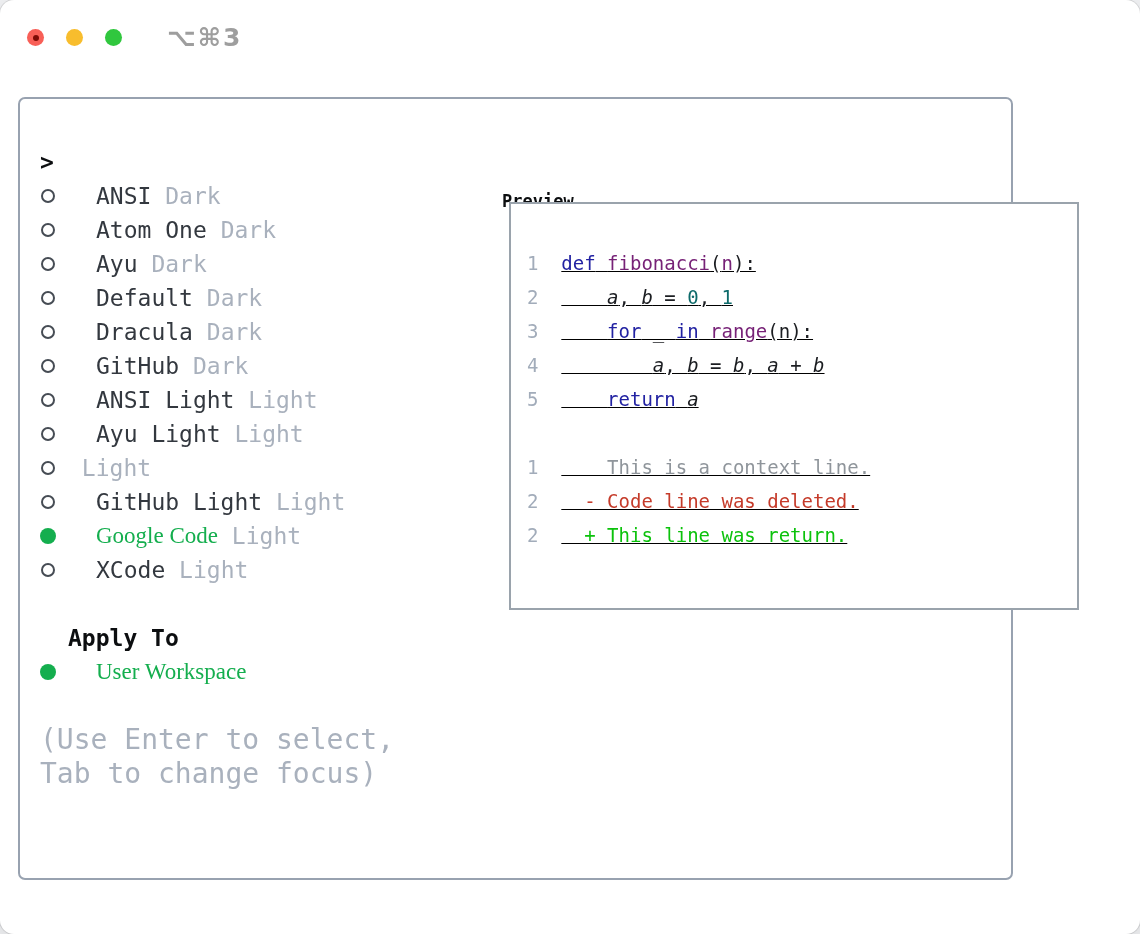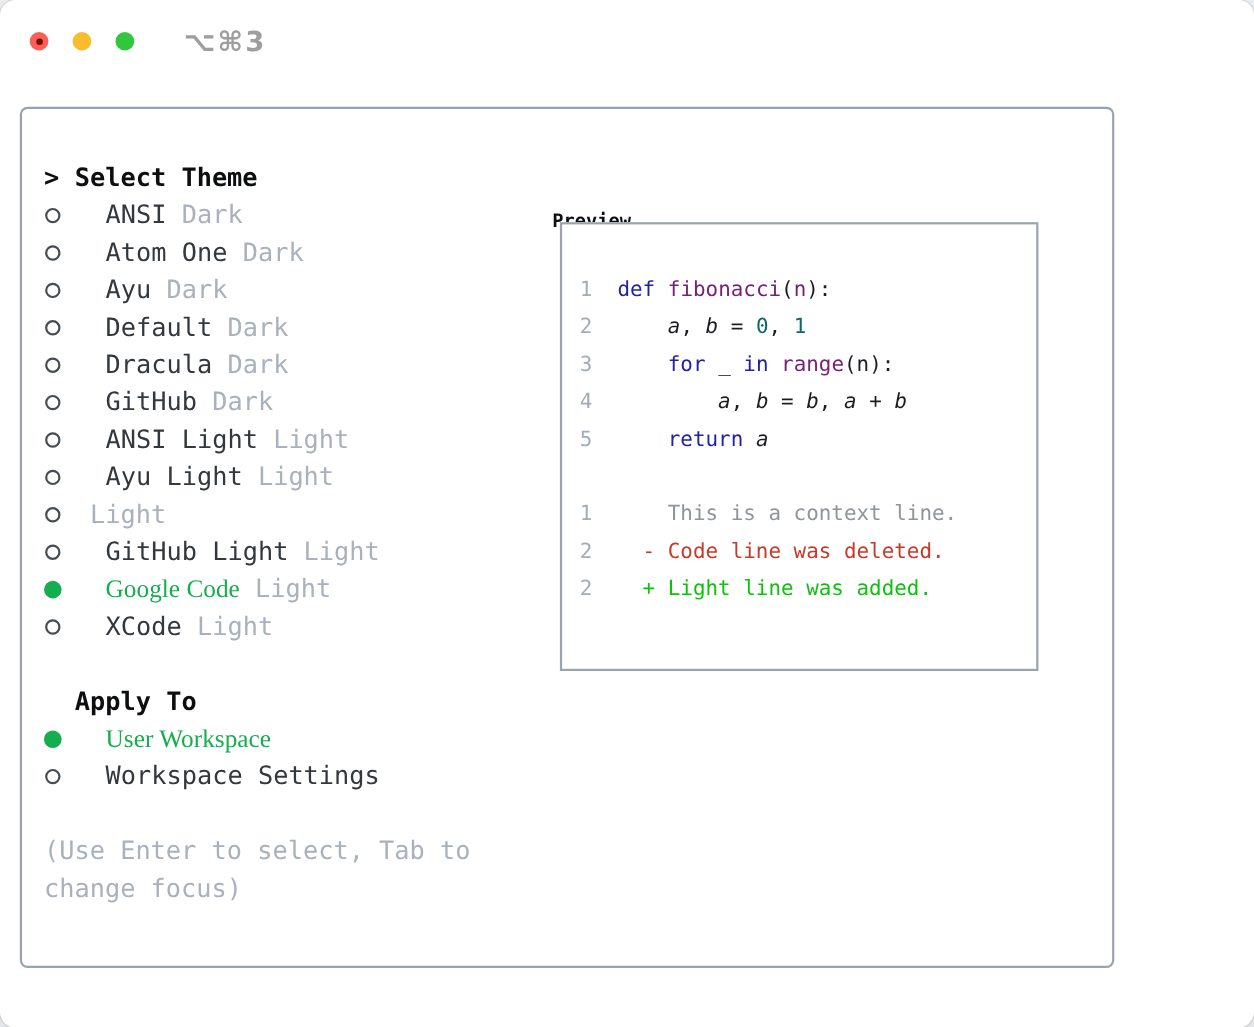--- a/index.html
+++ b/index.html
@@ -30,24 +30,24 @@
   .row{height:34px;display:flex;align-items:center;white-space:pre;}
   .row .marker{display:inline-flex;width:28px;justify-content:flex-start;align-items:center;flex:none;}
   .cursor{font-weight:700;color:var(--header-black);}
   .radio{width:14px;height:14px;border:2px solid #464c54;border-radius:50%;margin-left:1px;}
   .radio.on{width:16px;height:16px;border:none;background:var(--accent-green);margin-left:0;}
   .hdr{font-weight:700;color:var(--header-black);}
   .name{color:var(--text-dark);margin-left:28px;}
   .sel .name{color:var(--accent-green);font-family:Liberation Serif, serif;}
   .tag{color:var(--muted);margin-left:1ch;}
   .spacer{height:34px;}
-  .hint{margin-top:0;width:420px;color:var(--muted);font-size:23px;line-height:34px;white-space:normal;}
+  .hint{margin-top:0;width:420px;color:var(--muted);font-size:28px;line-height:34px;white-space:normal;}
   
   .preview-label{position:absolute;left:482px;top:53px;font-size:17px;font-weight:700;color:var(--header-black);margin-top:39px;}
-  .preview-box{position:absolute;left:489px;top:103px;width:435px;height:408px;border:2px solid var(--preview-border);background:#fff;}
+  .preview-box{position:absolute;left:489px;top:103px;width:570px;height:408px;border:2px solid var(--preview-border);background:#fff;text-decoration:underline;}
   .code{padding:42px 0 0 16px;font-size:19px;line-height:34px;color:var(--code-text);}
   .cl{white-space:pre;min-height:34px;}
   .ln{display:inline-block;width:3ch;color:var(--line-number);}
   .tk-kw{color:var(--keyword-blue);}
   .tk-fn{color:var(--function-purple);}
   .tk-num{color:var(--number-teal);}
   .tk-var{color:var(--code-text);font-style:italic;}
   .tk-pl{color:var(--code-text);}
   .tk-ctx{color:var(--context-gray);text-align:center;}
   .tk-del{color:var(--diff-deleted-red);}
@@ -65,21 +65,20 @@
     <div class="traffic yellow"></div>
     <div class="traffic green"></div>
     <span class="win-title">⌥⌘3</span>
   </div>
 
   <div class="panel">
 
     <div class="left-col">
       <div class="row">
         <span class="marker cursor">&gt;</span>
-        <span class="hdr">Select Theme</span>
       </div>
 
       <div id="theme-list">
           <div class="row"><span class="marker"><span class="radio"></span></span><span class="name">ANSI</span><span class="tag">Dark</span></div>
           <div class="row"><span class="marker"><span class="radio"></span></span><span class="name">Atom One</span><span class="tag">Dark</span></div>
           <div class="row"><span class="marker"><span class="radio"></span></span><span class="name">Ayu</span><span class="tag">Dark</span></div>
           <div class="row"><span class="marker"><span class="radio"></span></span><span class="name">Default</span><span class="tag">Dark</span></div>
           <div class="row"><span class="marker"><span class="radio"></span></span><span class="name">Dracula</span><span class="tag">Dark</span></div>
           <div class="row"><span class="marker"><span class="radio"></span></span><span class="name">GitHub</span><span class="tag">Dark</span></div>
           <div class="row"><span class="marker"><span class="radio"></span></span><span class="name">ANSI Light</span><span class="tag">Light</span></div>
@@ -92,38 +91,37 @@
 
       <div class="spacer"></div>
 
       <div class="row">
         <span class="marker"></span>
         <span class="hdr">Apply To</span>
       </div>
 
       <div id="apply-list">
           <div class="row sel"><span class="marker"><span class="radio on"></span></span><span class="name">User Workspace</span></div>
-          <div class="row"><span class="marker"><span class="radio"></span></span><span class="name">Workspace Settings</span></div>
         </div>
 
       <div class="spacer"></div>
 
       <div class="hint">(Use Enter to select, Tab to change focus)</div>
     </div>
 
     <div class="preview-label">Preview</div>
 
     <div class="preview-box">
       <div class="code" id="code-block">
           <div class="cl"><span class="ln">1</span><span class="tk-kw">def</span><span class="tk-pl"> </span><span class="tk-fn">fibonacci</span><span class="tk-pl">(</span><span class="tk-fn">n</span><span class="tk-pl">):</span></div>
           <div class="cl"><span class="ln">2</span><span class="tk-pl">    </span><span class="tk-var">a</span><span class="tk-pl">, </span><span class="tk-var">b</span><span class="tk-pl"> = </span><span class="tk-num">0</span><span class="tk-pl">, </span><span class="tk-num">1</span></div>
           <div class="cl"><span class="ln">3</span><span class="tk-pl">    </span><span class="tk-kw">for</span><span class="tk-pl"> _ </span><span class="tk-kw">in</span><span class="tk-pl"> </span><span class="tk-fn">range</span><span class="tk-pl">(n):</span></div>
           <div class="cl"><span class="ln">4</span><span class="tk-pl">        </span><span class="tk-var">a</span><span class="tk-pl">, </span><span class="tk-var">b</span><span class="tk-pl"> = </span><span class="tk-var">b</span><span class="tk-pl">, </span><span class="tk-var">a</span><span class="tk-pl"> + </span><span class="tk-var">b</span></div>
           <div class="cl"><span class="ln">5</span><span class="tk-pl">    </span><span class="tk-kw">return</span><span class="tk-pl"> </span><span class="tk-var">a</span></div>
           <div class="cl"><span class="ln"></span></div>
           <div class="cl"><span class="ln">1</span><span class="tk-ctx">    This is a context line.</span></div>
           <div class="cl"><span class="ln">2</span><span class="tk-del">  - Code line was deleted.</span></div>
-          <div class="cl"><span class="ln">2</span><span class="tk-add">  + Light line was added.</span></div>
+          <div class="cl"><span class="ln">2</span><span class="tk-add">  + This line was return.</span></div>
         </div>
     </div>
 
   </div>
 </div>
 
 </body></html>

